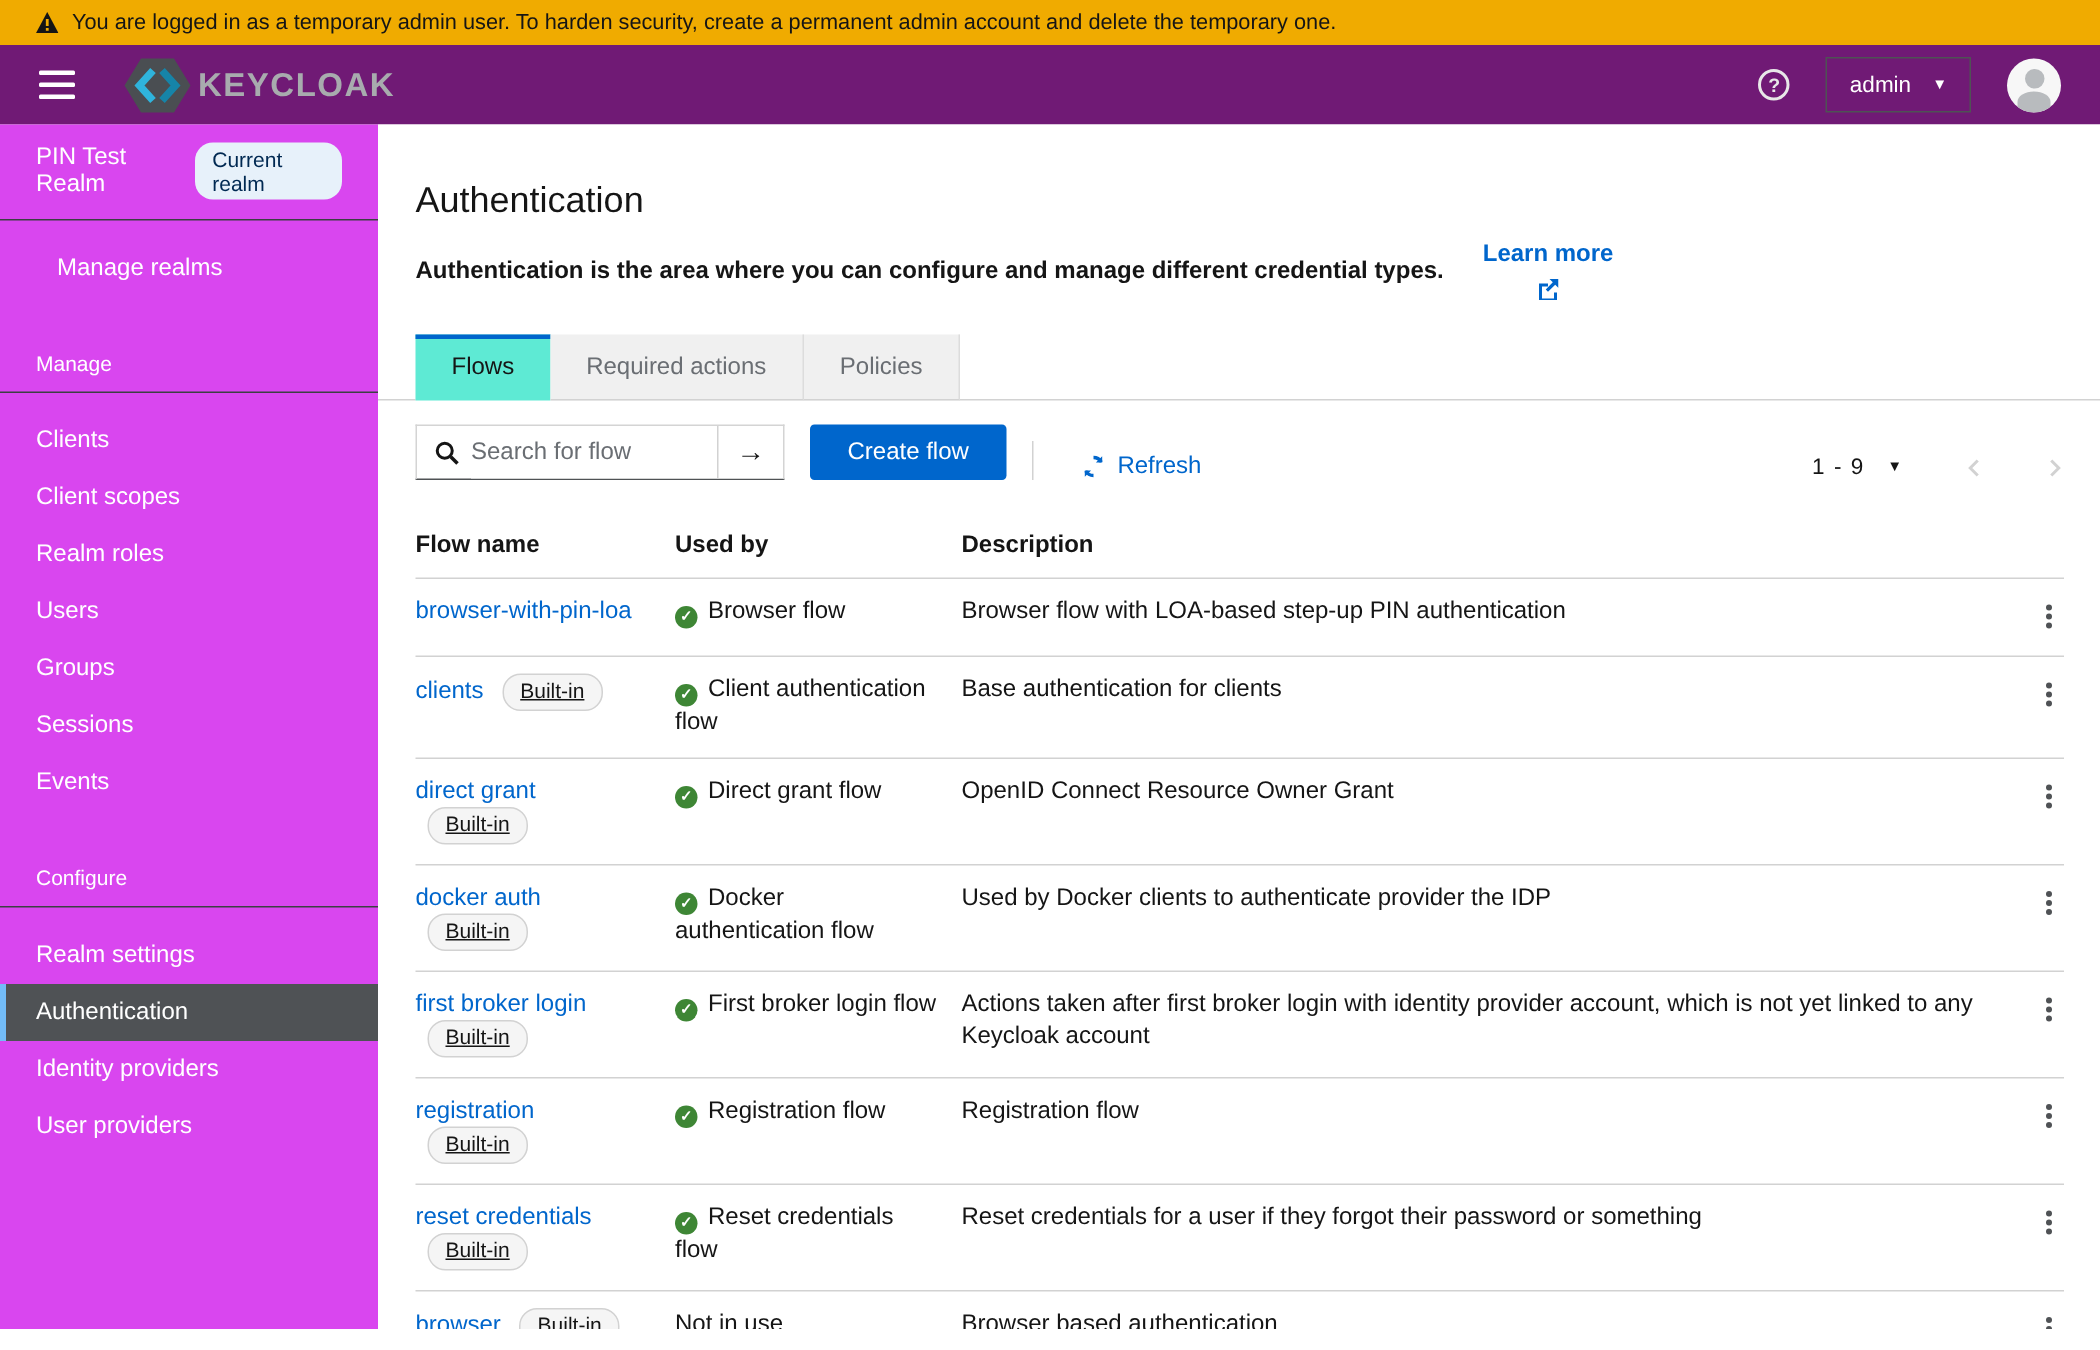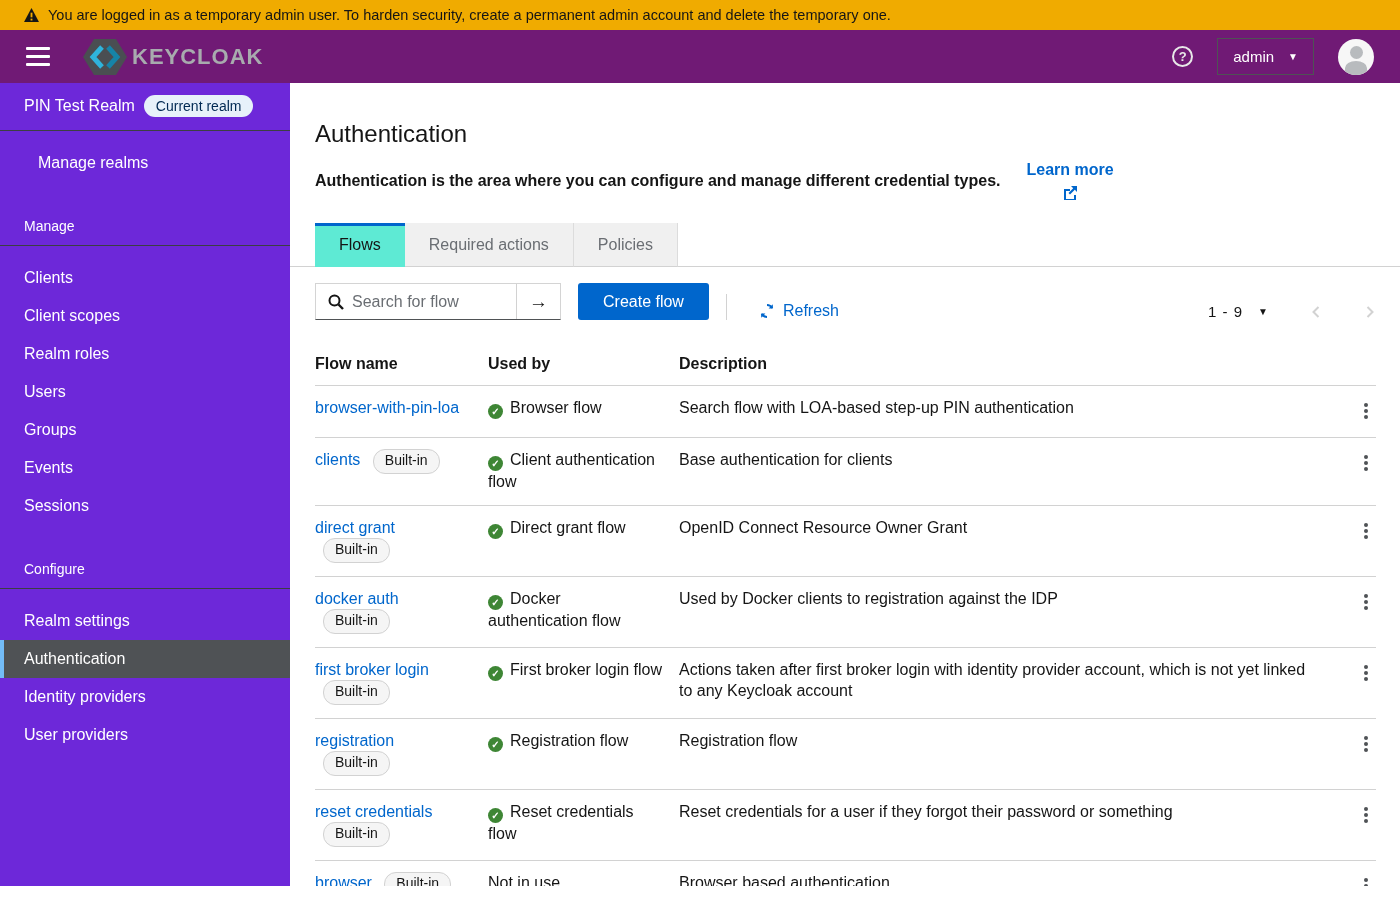--- a/index.html
+++ b/index.html
@@ -22,21 +22,21 @@
   .user-dd { display:flex; align-items:center; gap:14px; border:1px solid #4f5255; padding:9px 15px; color:#fff; font-size:15px; cursor:pointer; background:none; }
   .user-dd .caret { font-size:10px; color:#fff; }
   .avatar { width:36px; height:36px; border-radius:50%; background:#f7f7f7; position:relative; overflow:hidden; }
   .avatar .head { position:absolute; width:13px; height:13px; border-radius:50%; background:#b8bbbe; left:11.5px; top:7px; }
   .avatar .torso { position:absolute; width:22px; height:14px; border-radius:50% 50% 0 0; background:#b8bbbe; left:7px; top:22px; }
 
   
   .app { display:flex; height:803px; }
 
   
-  .sidebar { width:290px; background:#6d28d9; color:#fff; flex-shrink:0; display:flex; flex-direction:column; }
+  .sidebar { width:252px; background:#d946ef; color:#fff; flex-shrink:0; display:flex; flex-direction:column; }
   .realm-row { display:flex; align-items:center; gap:9px; padding:12px 24px 13px; border-bottom:1px solid #3c3f42; cursor:pointer; }
   .realm-name { font-size:16px; color:#fff; }
   .realm-badge { background:#E7F1FA; color:#002952; font-size:14px; padding:3px 12px; border-radius:12px; }
   .nav-item { padding:10px 24px; font-size:16px; color:#fff; cursor:pointer; }
   .nav-item.first { margin-top:13px;padding-left:38px; }
   .nav-item.active { background:#4F5255; border-left:4px solid #73BCF7; padding-left:20px; }
   .group-label { font-size:14px; color:#fff; padding:9px 24px 11px; border-bottom:1px solid #3c3f42; margin-top:27px; }
   .group-items { margin-top:13px; }
 
   
@@ -73,21 +73,21 @@
   .table { padding:0 24px 0 25px; margin-top:6px; }
   .trow, .thead { display:flex; border-bottom:1px solid #d2d2d2; }
   .thead { font-weight:700; font-size:16px; }
   .thead > div { padding:14px 16px 12px 0; }
   .cell { padding:11px 16px 13px 0; font-size:16px; line-height:21px; }
   .c-name { width:173px; }
   .c-used { width:191px; }
   .c-desc { flex:1; }
   .c-kebab { width:38px; padding-right:0; display:flex; justify-content:flex-end; }
   .flow-link { color:#0066CC; text-decoration:none; cursor:pointer; }
-  .pill { display:inline-block; background:#f5f5f5; border:1px solid #d2d2d2; border-radius:12px; padding:1px 11px 3px; font-size:14px; color:#151515; margin-left:8px; line-height:19px; }
+  .pill { display:inline-block; background:#f5f5f5; border:1px solid #d2d2d2; border-radius:12px; padding:1px 11px 3px; font-size:14px; color:#151515; margin-left:8px; line-height:19px;text-decoration:underline; }
   .check { display:inline-flex; width:15px; height:15px; border-radius:50%; background:#3E8635; color:#fff; font-size:10px; align-items:center; justify-content:center; margin-right:7px; vertical-align:-2px; font-weight:700; }
   .kebab { background:none; border:none; cursor:pointer; display:flex; flex-direction:column; gap:2px; padding:5px 8px; margin-top:1px; }
   .kebab i { width:4px; height:4px; border-radius:50%; background:#4F5255; }
 </style>
 </head>
 <body>
 
 <div class="banner">
   <span class="warn-icon">
     <svg width="15" height="14" viewBox="0 0 16 15">
@@ -135,22 +135,22 @@
     </div>
     <div class="nav-item first">Manage realms</div>
     <div id="sidebar-groups">
         <div class="group-label">Manage</div>
         <div class="group-items">
           <div class="nav-item">Clients</div>
           <div class="nav-item">Client scopes</div>
           <div class="nav-item">Realm roles</div>
           <div class="nav-item">Users</div>
           <div class="nav-item">Groups</div>
+          <div class="nav-item">Sessions</div>
           <div class="nav-item">Events</div>
-          <div class="nav-item">Sessions</div>
         </div>
         <div class="group-label">Configure</div>
         <div class="group-items">
           <div class="nav-item">Realm settings</div>
           <div class="nav-item active">Authentication</div>
           <div class="nav-item">Identity providers</div>
           <div class="nav-item">User providers</div>
         </div>
       </div>
   </nav>
@@ -222,21 +222,21 @@
       <div class="thead">
         <div class="c-name">Flow name</div>
         <div class="c-used">Used by</div>
         <div class="c-desc">Description</div>
         <div class="c-kebab"></div>
       </div>
       <div id="rows-holder">
           <div class="trow">
             <div class="cell c-name"><a class="flow-link">browser-with-pin-loa</a></div>
             <div class="cell c-used"><span class="check">✓</span><span>Browser flow</span></div>
-            <div class="cell c-desc">Search flow with LOA-based step-up PIN authentication</div>
+            <div class="cell c-desc">Browser flow with LOA-based step-up PIN authentication</div>
             <div class="cell c-kebab">
               <button class="kebab">
                 <i></i>
                 <i></i>
                 <i></i>
               </button>
             </div>
           </div>
           <div class="trow">
             <div class="cell c-name"><a class="flow-link">clients</a> <span class="pill">Built-in</span></div>
@@ -258,21 +258,21 @@
               <button class="kebab">
                 <i></i>
                 <i></i>
                 <i></i>
               </button>
             </div>
           </div>
           <div class="trow">
             <div class="cell c-name"><a class="flow-link">docker auth</a> <span class="pill">Built-in</span></div>
             <div class="cell c-used"><span class="check">✓</span><span>Docker authentication flow</span></div>
-            <div class="cell c-desc">Used by Docker clients to registration against the IDP</div>
+            <div class="cell c-desc">Used by Docker clients to authenticate provider the IDP</div>
             <div class="cell c-kebab">
               <button class="kebab">
                 <i></i>
                 <i></i>
                 <i></i>
               </button>
             </div>
           </div>
           <div class="trow">
             <div class="cell c-name"><a class="flow-link">first broker login</a> <span class="pill">Built-in</span></div>

